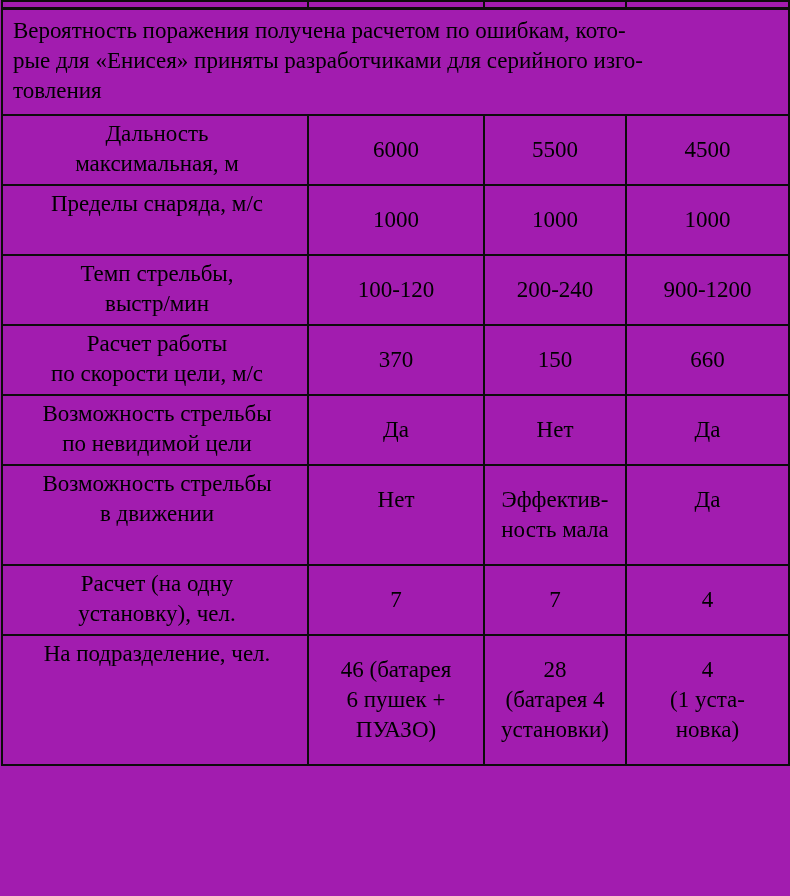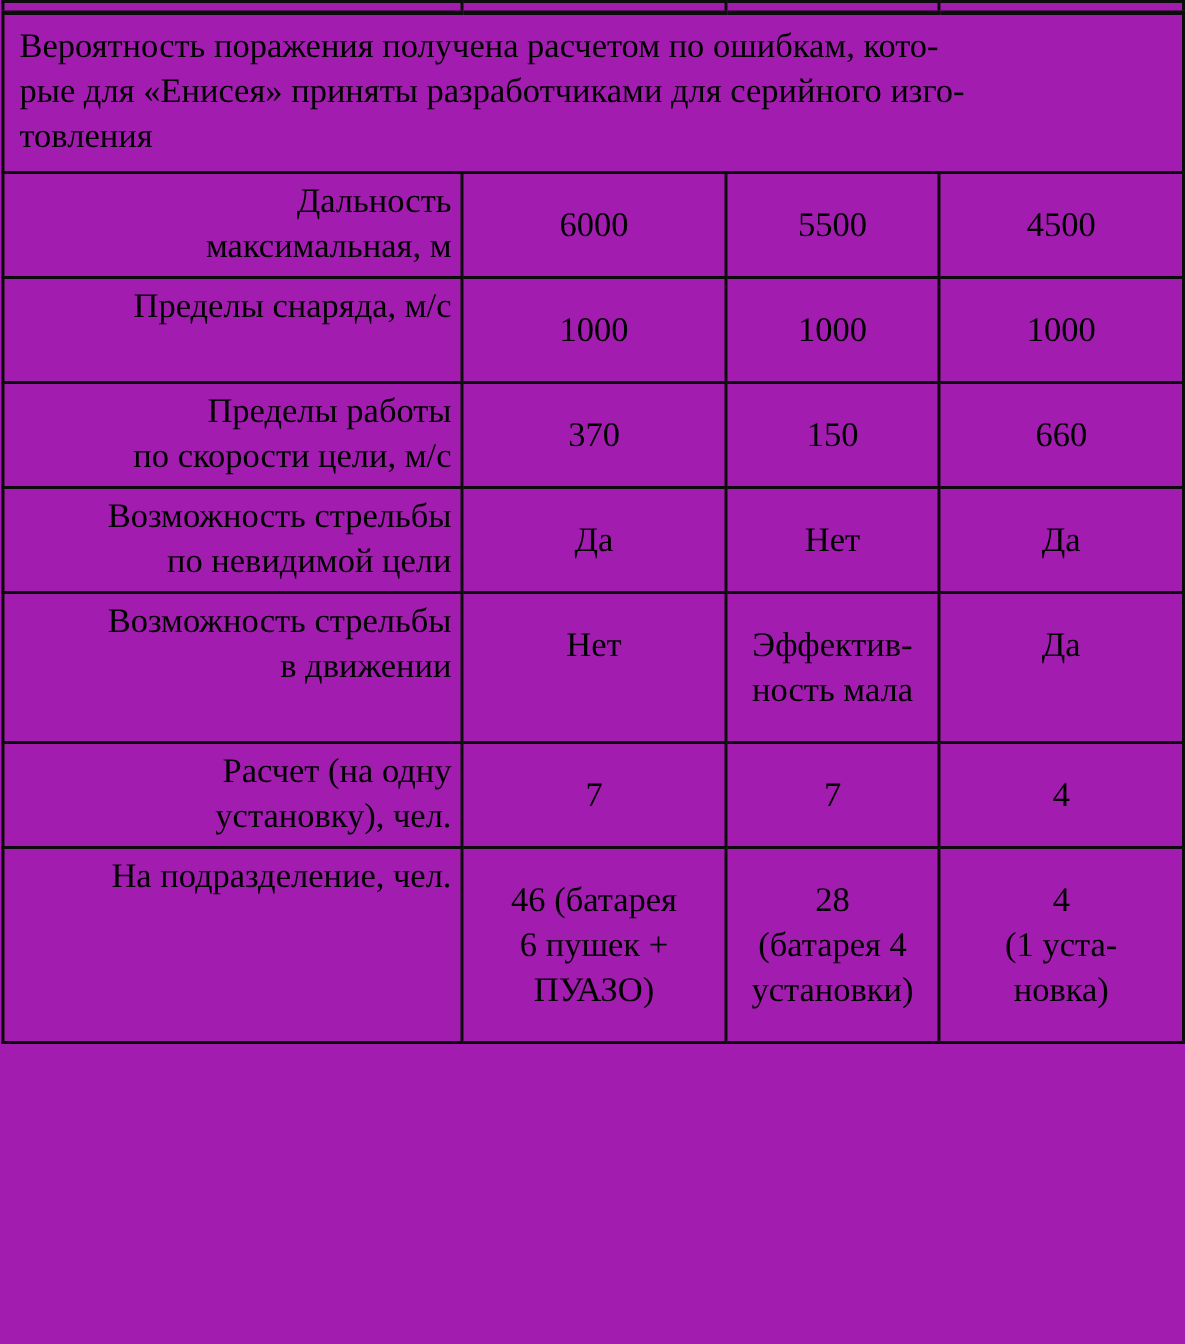--- a/index.html
+++ b/index.html
@@ -35,21 +35,21 @@
     padding: 0;
     font-size: 1px;
     line-height: 1px;
   }
   td.note-cell {
     padding: 6px 10px 8px 10px;
     vertical-align: top;
     line-height: 31px;
   }
   td.lbl {
-    text-align: right;
+    text-align: center;
     vertical-align: top;
     padding: 3px 6px 3px 10px;
   }
   td.val {
     text-align: center;
     vertical-align: top;
     padding: 19px 4px;
   }
 </style>
 </head>
@@ -81,22 +81,29 @@
         <td class="val">6000</td>
         <td class="val">5500</td>
         <td class="val">4500</td>
       </tr>
       <tr style="height:34px">
         <td class="lbl">Пределы снаряда, м/с</td>
         <td class="val">1000</td>
         <td class="val">1000</td>
         <td class="val">1000</td>
       </tr>
+      <tr style="height:61px">
+        <td class="lbl">Темп стрельбы,
+выстр/мин</td>
+        <td class="val">100-120</td>
+        <td class="val">200-240</td>
+        <td class="val">900-1200</td>
+      </tr>
       <tr style="height:65px">
-        <td class="lbl">Пределы работы
+        <td class="lbl">Расчет работы
 по скорости цели, м/с</td>
         <td class="val">370</td>
         <td class="val">150</td>
         <td class="val">660</td>
       </tr>
       <tr style="height:60px">
         <td class="lbl">Возможность стрельбы
 по невидимой цели</td>
         <td class="val">Да</td>
         <td class="val">Нет</td>

